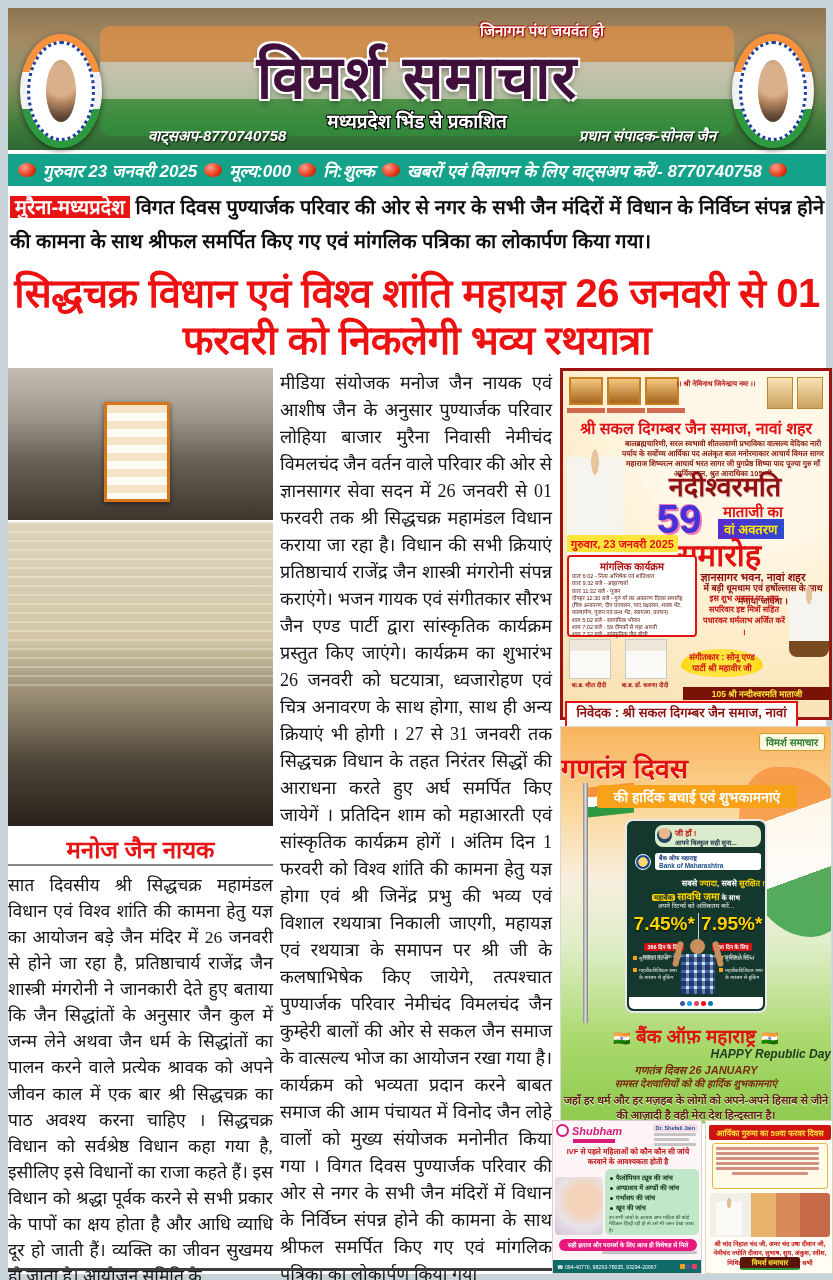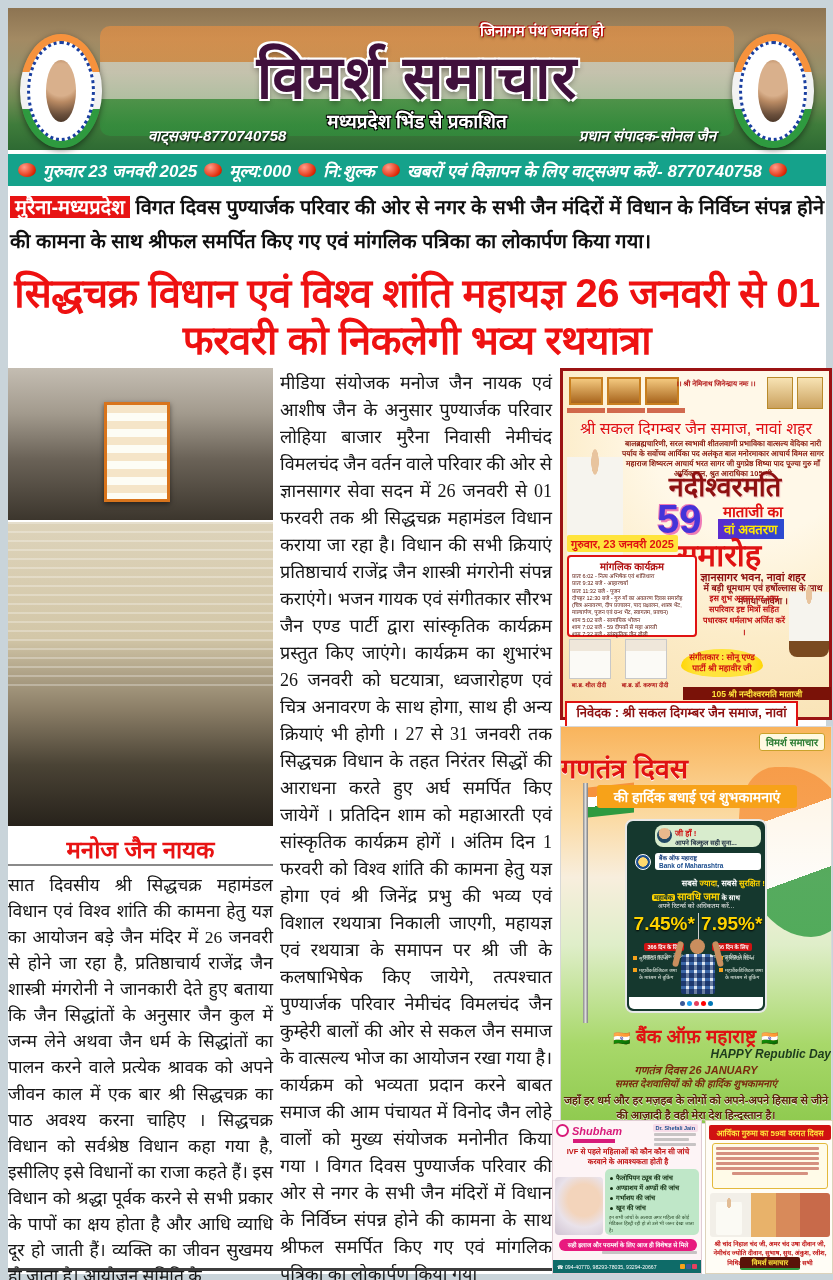--- a/index.html
+++ b/index.html
@@ -72,21 +72,21 @@
     border:3px solid #9b1313;
     background:radial-gradient(circle at 72% 18%,#fff8e8 0 30%,#fcecc8 60%,#f8dfae 100%); }
   .poster .thumb { position:absolute; top:6px; width:34px; height:28px; border:2px solid #c87f1f;
     background:linear-gradient(180deg,#f3c87e,#a8651d); }
   .poster .thumb-cap { position:absolute; top:37px; width:38px; height:5px; background:#c23b1e; opacity:.75; }
   .poster .monk { position:absolute; top:6px; width:26px; height:32px; border:1px solid #b98a2a;
     background:linear-gradient(180deg,#f7e3b4,#caa15e); }
   .invocation { position:absolute; left:110px; top:8px; width:86px; text-align:center;
     color:#b01111; font-size:7px; font-weight:bold; }
   .org-title { position:absolute; left:0; top:46px; width:100%; text-align:center;
-    color:#e01212; font-weight:400; font-size:16px; text-shadow:0 1px 0 #fff; }
+    color:#e01212; font-weight:700; font-size:16px; text-shadow:0 1px 0 #fff; }
   .poster-intro { position:absolute; left:56px; top:68px; width:208px; color:#8a1a0e;
     font-size:7.5px; line-height:1.35; text-align:center; font-weight:bold; }
   .nun-stand { position:absolute; left:4px; top:70px; width:56px; height:116px;
     background:radial-gradient(ellipse at 50% 18%,#e8c49e 0 9%,transparent 10%),
       linear-gradient(180deg,transparent 0 14%,#f6f4ee 14% 100%); border-radius:10px 10px 4px 4px; }
   .name-big { position:absolute; left:60px; top:96px; width:204px; text-align:center;
     color:#8e1111; font-weight:800; font-size:27px; text-shadow:1px 1px 0 #f3c8c8; }
   .num59 { position:absolute; left:94px; top:126px; font-size:40px; font-weight:800; color:#4533d8;
     text-shadow:2px 2px 0 #ef7bb6,-1px -1px 0 #ef7bb6; }
   .mataji-ka { position:absolute; left:160px; top:130px; color:#e01212; font-weight:800; font-size:15px; }
@@ -433,21 +433,21 @@
         <span>☎ 094-40770, 98293-78035, 93294-20667</span>
         <span class="soc">
           <i style="background:#f7a219"></i>
           <i style="background:#3b5998"></i>
           <i style="background:#e4405f"></i>
         </span>
       </div>
     </div>
 
     <div class="guruma">
-      <div class="banner">आर्यिका गुरुमा का 59वा वरमत दिवस</div>
+      <div class="banner">आर्यिका गुरुमा का 59वा फरवर दिवस</div>
       <div class="textbox">
         <div class="bar red w95"></div>
           <div class="bar red w95"></div>
           <div class="bar red w95"></div>
         <div class="bar red w95"></div>
           <div class="bar red w95"></div>
           <div class="bar red w70"></div>
       </div>
       <div class="photo">
         <div class="nun"></div>

